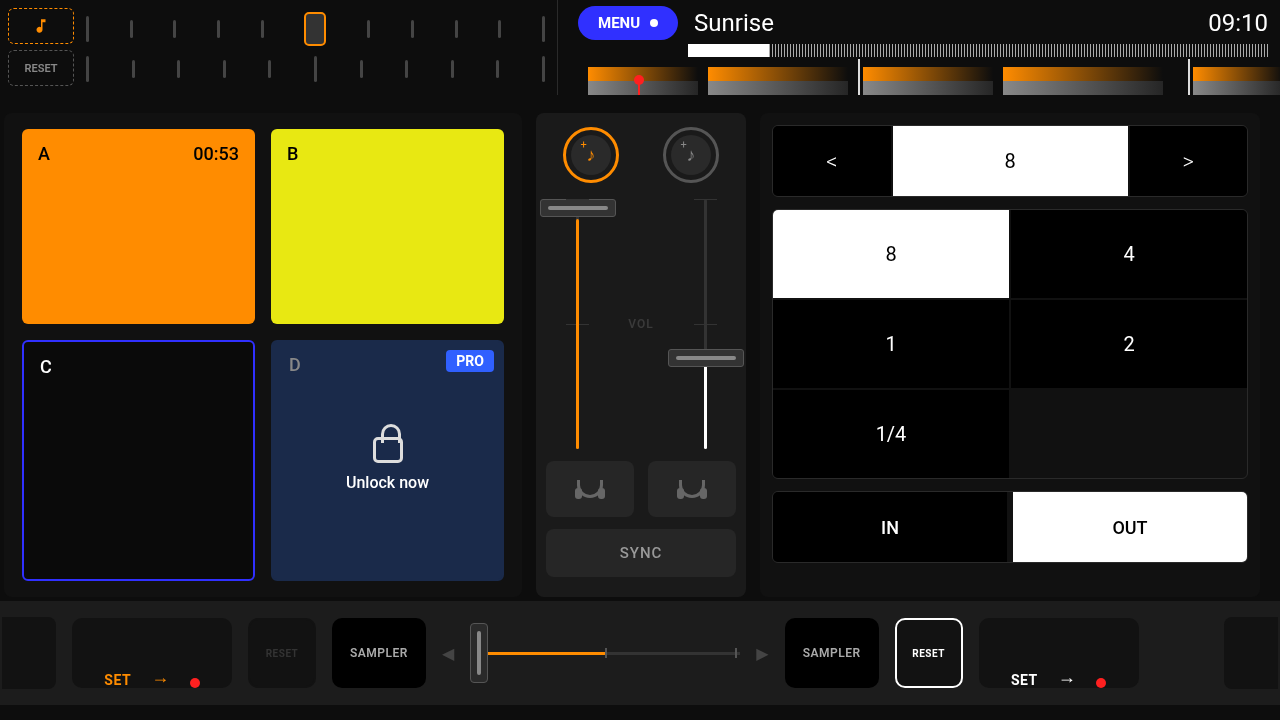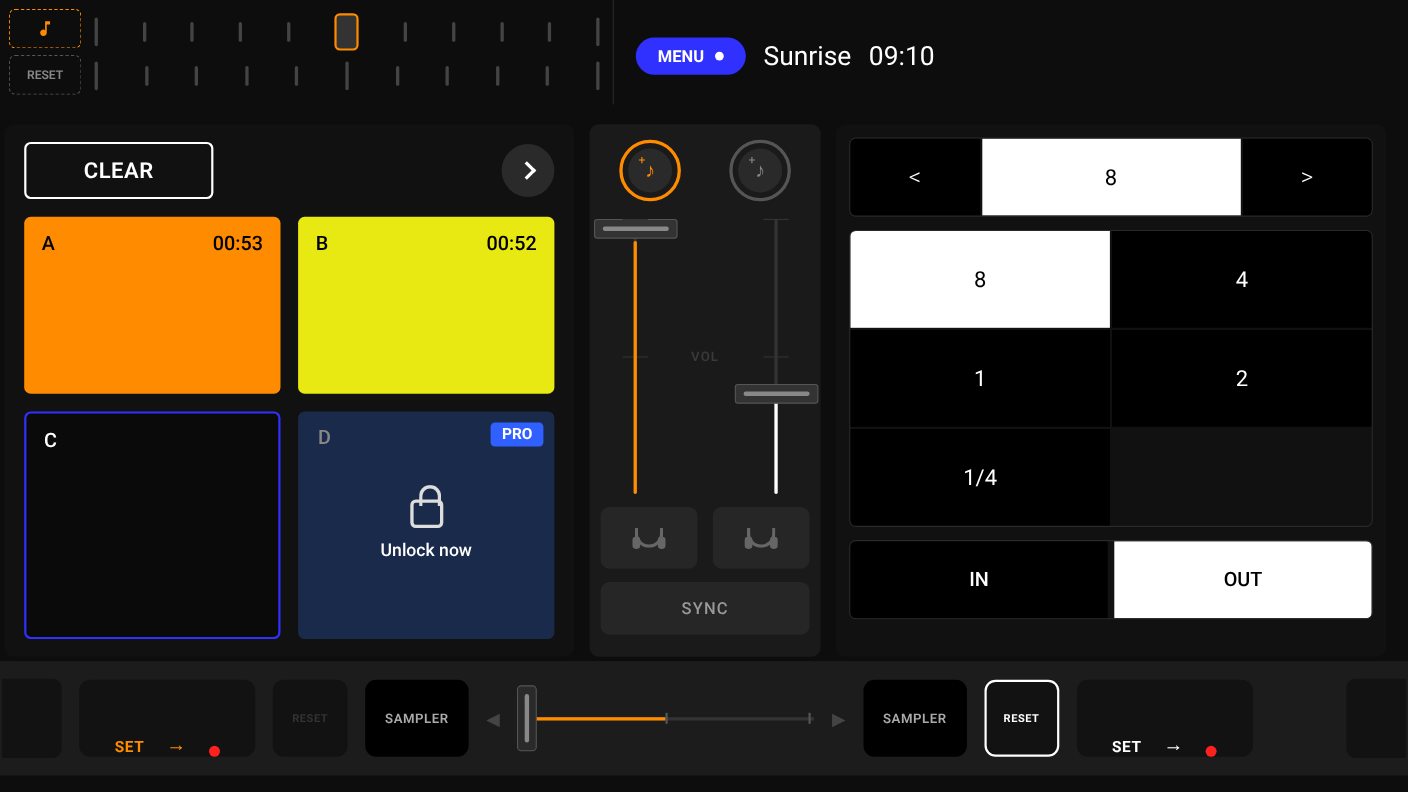--- a/index.html
+++ b/index.html
@@ -10,21 +10,21 @@
 .topbar-left { width: 558px; display: flex; padding: 8px; gap: 8px; border-right: 1px solid #2a2a2a; }
 .topbar-toggle-col { display: flex; flex-direction: column; gap: 6px; width: 66px; }
 .music-toggle { border: 1px dashed #ff8c00; border-radius: 6px; height: 36px; display: flex; align-items: center; justify-content: center; }
 .reset-btn-sm { border: 1px dashed #555; border-radius: 6px; height: 36px; display: flex; align-items: center; justify-content: center; color: #888; font-size: 11px; font-weight: 600; }
 .eq-track { flex: 1; display: flex; flex-direction: column; gap: 8px; padding: 4px 0; }
 .eq-row { display: flex; justify-content: space-between; align-items: center; height: 34px; padding: 0 4px; }
 .eq-tick { width: 3px; height: 18px; background: #444; border-radius: 2px; }
 .eq-tick.tall { height: 26px; }
 .eq-slider-handle { width: 22px; height: 34px; background: #333; border: 2px solid #ff8c00; border-radius: 5px; }
 
-.topbar-right { flex: 1; position: relative; display: flex; flex-direction: row; }
+.topbar-right { flex: 1; position: relative; display: flex; flex-direction: column; }
 .track-header { display: flex; align-items: center; gap: 16px; padding: 6px 12px 0 20px; }
 .menu-btn { background: #3030ff; color: #fff; border-radius: 20px; padding: 8px 20px; font-weight: 700; font-size: 15px; display: flex; align-items: center; gap: 10px; }
 .menu-dot { width: 8px; height: 8px; background: #fff; border-radius: 50%; }
 .track-title { font-size: 24px; font-weight: 400; flex: 1; }
 .track-time { font-size: 24px; font-weight: 400; }
 .wave-mini { height: 14px; background: repeating-linear-gradient(90deg, #aaa 0 1px, transparent 1px 3px); margin: 4px 12px 0 130px; position: relative; }
 .wave-mini::after { content:''; position:absolute; left:0; width:14%; height:100%; background:#fff; }
 .wave-main { height: 40px; margin-top: 2px; position: relative; overflow: hidden; }
 .wave-segment { position: absolute; bottom: 14px; height: 14px; background: linear-gradient(90deg, #ff8c00, rgba(255,140,0,0)); }
 .wave-gray { position: absolute; bottom: 0; height: 14px; background: linear-gradient(90deg, #888, rgba(136,136,136,0.2)); }
@@ -186,34 +186,27 @@
       <div class="wave-segment" style="left:635px;width:90px"></div>
       <div class="wave-gray" style="left:635px;width:90px"></div>
       <div class="playhead"></div>
     </div>
   </div>
 </div>
 
 <div class="main">
 
   <div class="left-panel">
-    <div class="left-header">
-      <div class="clear-btn">CLEAR</div>
-      <div class="next-btn">
-        <span class="chev-right"></span>
-      </div>
-    </div>
     <div class="pad-grid">
       <div class="pad pad-a">
         <span>A</span>
         <span>00:53</span>
       </div>
       <div class="pad pad-b">
         <span>B</span>
-        <span>00:52</span>
       </div>
       <div class="pad pad-c">
         <span>C</span>
       </div>
       <div class="pad pad-d">
         <span class="pad-d-label">D</span>
         <span class="pro-badge">PRO</span>
         <span class="lock-icon"></span>
         <span class="unlock-text">Unlock now</span>
       </div>

